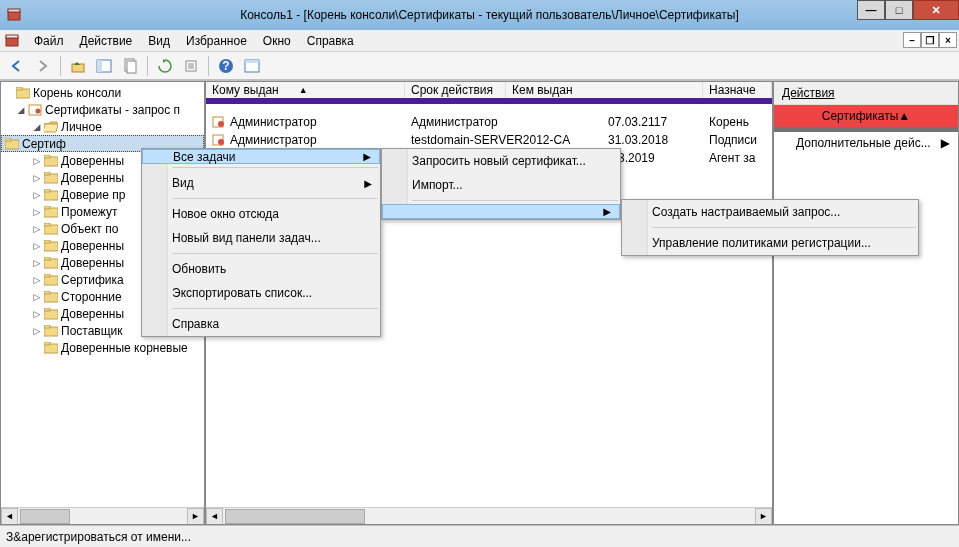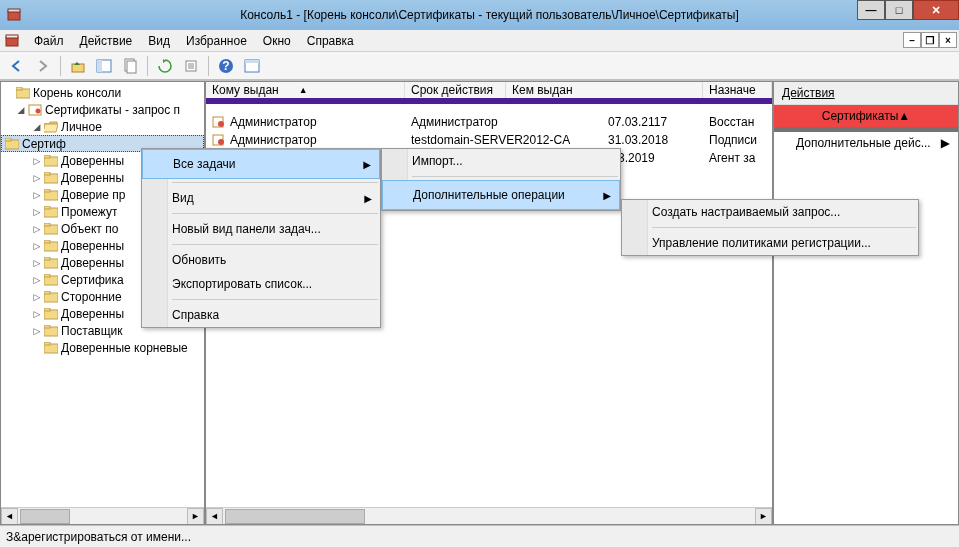--- a/index.html
+++ b/index.html
@@ -64,21 +64,21 @@
   .hscroll .sb-btn { width: 17px; height: 17px; background: #e8e8e8; border: 1px solid #bbb; display:flex; align-items:center; justify-content:center; font-size:9px; }
   .hscroll .sb-track { flex: 1; height: 17px; background: #f0f0f0; position: relative; }
   .hscroll .sb-thumb { position: absolute; height: 15px; top: 1px; background: #cdcdcd; border: 1px solid #aaa; }
 
   
   .statusbar { height: 22px; background: #f0f0f0; border-top: 1px solid #c0c0c0; display: flex; align-items: center; padding: 0 6px; font-size: 12px; }
 
   
   .ctx-menu { position: absolute; background: #f0f0f0; border: 1px solid #999; box-shadow: 2px 2px 4px rgba(0,0,0,.25); z-index: 100; }
   .ctx-item { height: 24px; display: flex; align-items: center; padding: 0 28px 0 30px; white-space: nowrap; position: relative; }
-  .ctx-item.hl { background: #bfe0ff; border: 1px solid #7ab8e8; height: 30px; }
+  .ctx-item.hl { background: #bfe0ff; border: 1px solid #7ab8e8; height: 15px; }
   .ctx-sep { height: 1px; background: #ccc; margin: 3px 2px 3px 30px; }
   .ctx-arrow { position: absolute; right: 8px; font-size: 10px; }
   .ctx-strip { position: absolute; left: 0; top: 0; bottom: 0; width: 26px; background: #e8e8e8; border-right: 1px solid #ddd; }
 
   
   .folder-svg { width: 14px; height: 12px; }
   .folder-open-svg { width: 14px; height: 12px; }
   .cert-svg { width: 14px; height: 14px; }
 </style>
 </head>
@@ -374,21 +374,21 @@
             <span class="cert-icon">
               <svg width="14" height="14">
                 <rect x="1" y="2" width="10" height="10" fill="#fff" stroke="#c09030"></rect>
                 <circle cx="9" cy="9" r="3" fill="#d94f3e"></circle>
               </svg>
             </span>
             <span>Администратор</span>
           </div>
     <div class="cell" style="width:197px">Администратор</div>
     <div class="cell" style="width:101px">07.03.2117</div>
-    <div class="cell" style="flex:1">Восстан</div>
+    <div class="cell" style="flex:1">Корень</div>
         </div>
         <div class="list-row">
     <div class="cell" style="width:199px">
             <span class="cert-icon">
               <svg width="14" height="14">
                 <rect x="1" y="2" width="10" height="10" fill="#fff" stroke="#c09030"></rect>
                 <circle cx="9" cy="9" r="3" fill="#d94f3e"></circle>
               </svg>
             </span>
             <span>Администратор</span>
@@ -444,43 +444,48 @@
       <span>Все задачи</span>
       <span class="ctx-arrow">▶</span>
     </div>
   <div class="ctx-sep"></div>
   <div class="ctx-item">
       <span>Вид</span>
       <span class="ctx-arrow">▶</span>
     </div>
   <div class="ctx-sep"></div>
   <div class="ctx-item">
+      <span>Новое окно отсюда</span>
+    </div>
+  <div class="ctx-item">
       <span>Новый вид панели задач...</span>
     </div>
   <div class="ctx-sep"></div>
   <div class="ctx-item">
       <span>Обновить</span>
     </div>
   <div class="ctx-item">
       <span>Экспортировать список...</span>
     </div>
   <div class="ctx-sep"></div>
   <div class="ctx-item">
       <span>Справка</span>
     </div>
 </div>
 
 <div class="ctx-menu" style="left:381px; top:148px; width:240px;">
   <div class="ctx-strip"></div>
   <div class="ctx-item">
+      <span>Запросить новый сертификат...</span>
+    </div>
+  <div class="ctx-item">
       <span>Импорт...</span>
     </div>
   <div class="ctx-sep"></div>
   <div class="ctx-item hl">
-      <span>Дополнительные операции</span>
       <span class="ctx-arrow">▶</span>
     </div>
 </div>
 
 <div class="ctx-menu" style="left:621px; top:199px; width:298px;">
   <div class="ctx-strip"></div>
   <div class="ctx-item">
       <span>Создать настраиваемый запрос...</span>
     </div>
   <div class="ctx-sep"></div>

